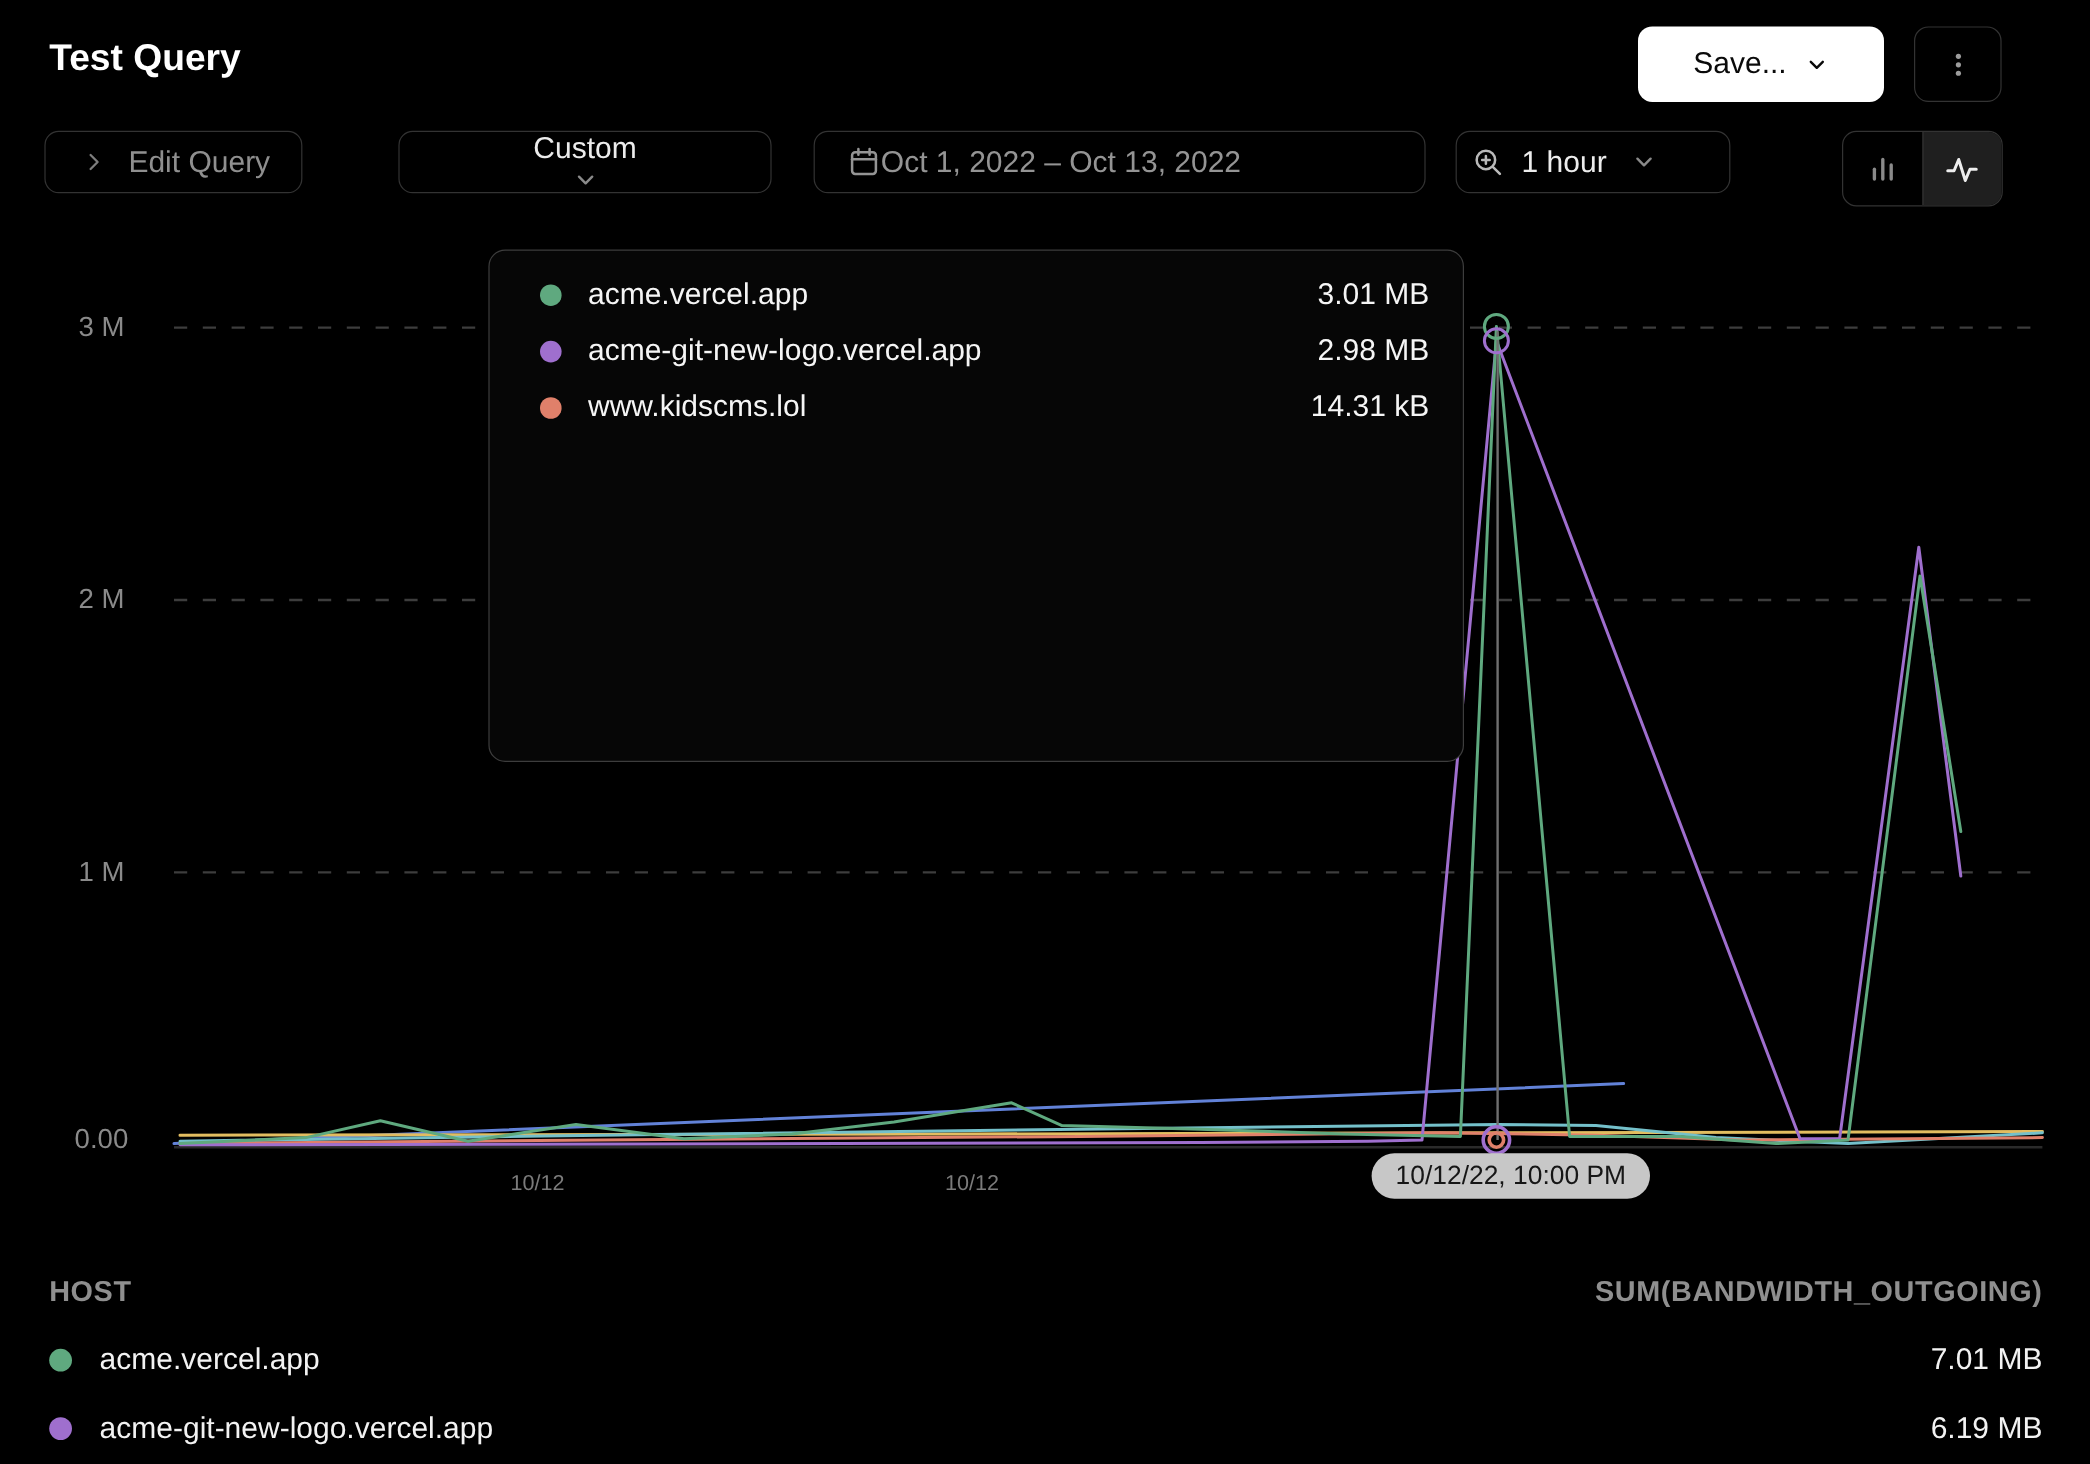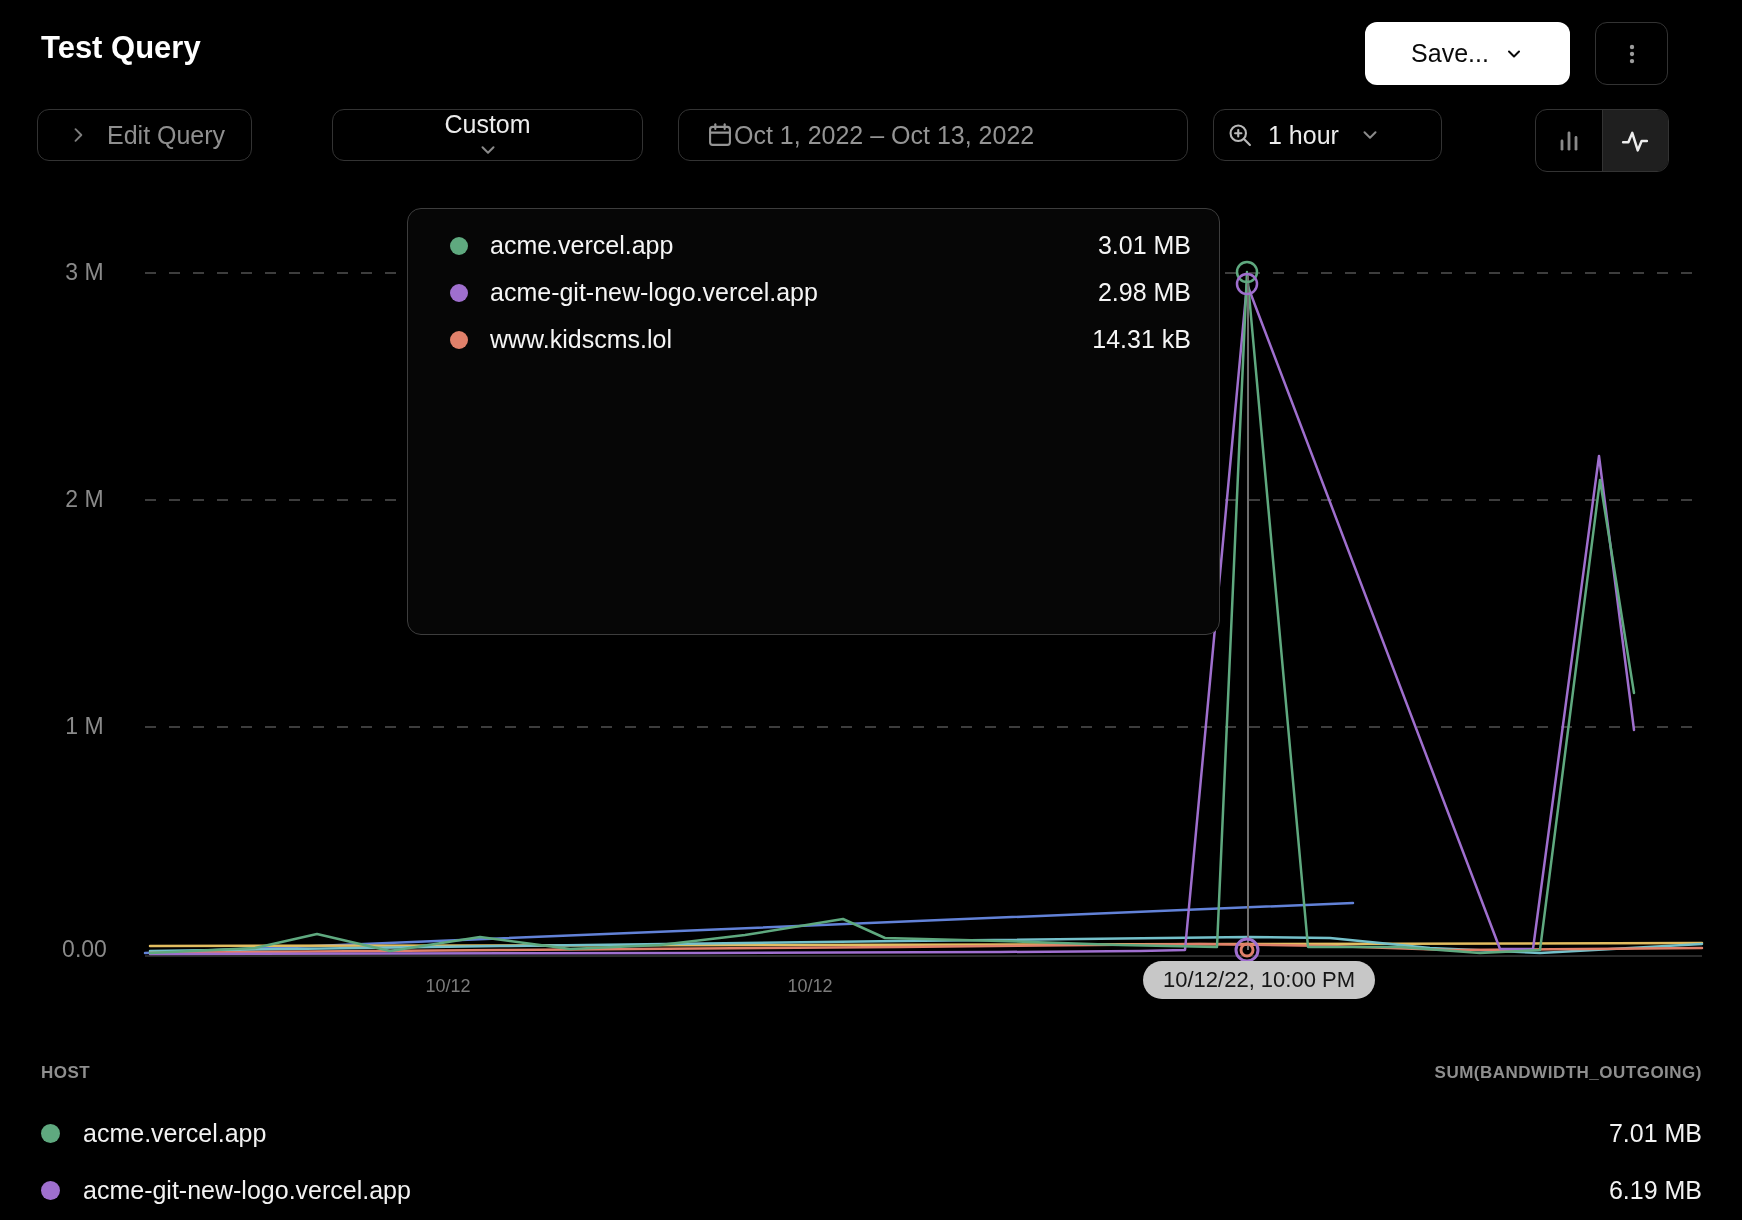--- a/index.html
+++ b/index.html
@@ -44,21 +44,21 @@
   .dot{width:18px;height:18px;border-radius:50%;flex:none;background:#888;}
   .trow .dot{margin-right:22px;}
   .trow .host{font-size:25px;color:#f5f5f5;}
   .trow .val{margin-left:auto;font-size:25px;color:#f5f5f5;}
 
   
   .pill{position:absolute;left:1143px;top:961px;height:38px;line-height:38px;padding:0 20px;background:#c7c7c7;
         border-radius:19px;color:#161616;font-size:22px;z-index:6;white-space:nowrap;}
 
   
-  .thead{position:absolute;top:1063px;font-size:17px;font-weight:700;color:#8f8f8f;letter-spacing:.5px;z-index:3;}
+  .thead{position:absolute;top:1063px;font-size:24px;font-weight:700;color:#8f8f8f;letter-spacing:.5px;z-index:3;}
   .thead.left{left:41px;} .thead.right{right:40px;}
   .srow{position:absolute;left:41px;right:40px;height:42px;display:flex;align-items:center;gap:23px;z-index:3;}
   .srow.r1{top:1112px;} .srow.r2{top:1169px;}
   .srow .host{font-size:25px;color:#f2f2f2;}
   .srow .val{margin-left:auto;font-size:25px;color:#f2f2f2;}
 
   svg.ic{display:block;}
 </style>
 </head>
 <body>

